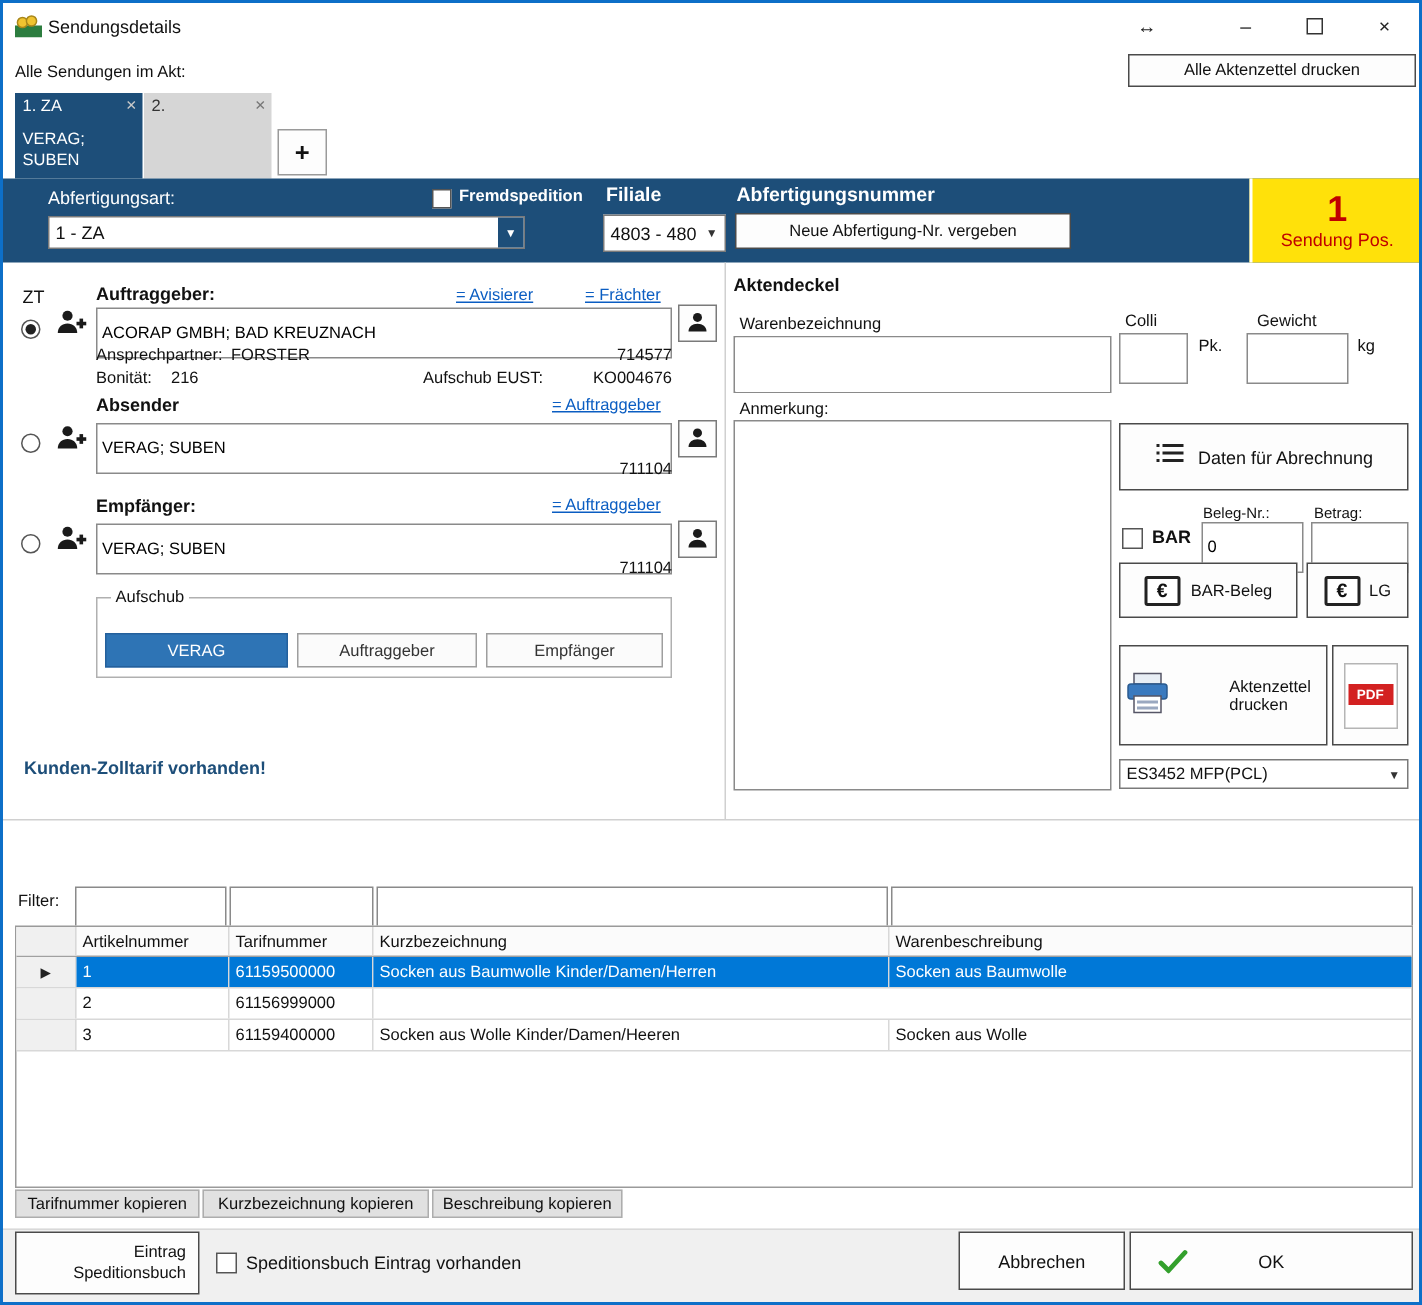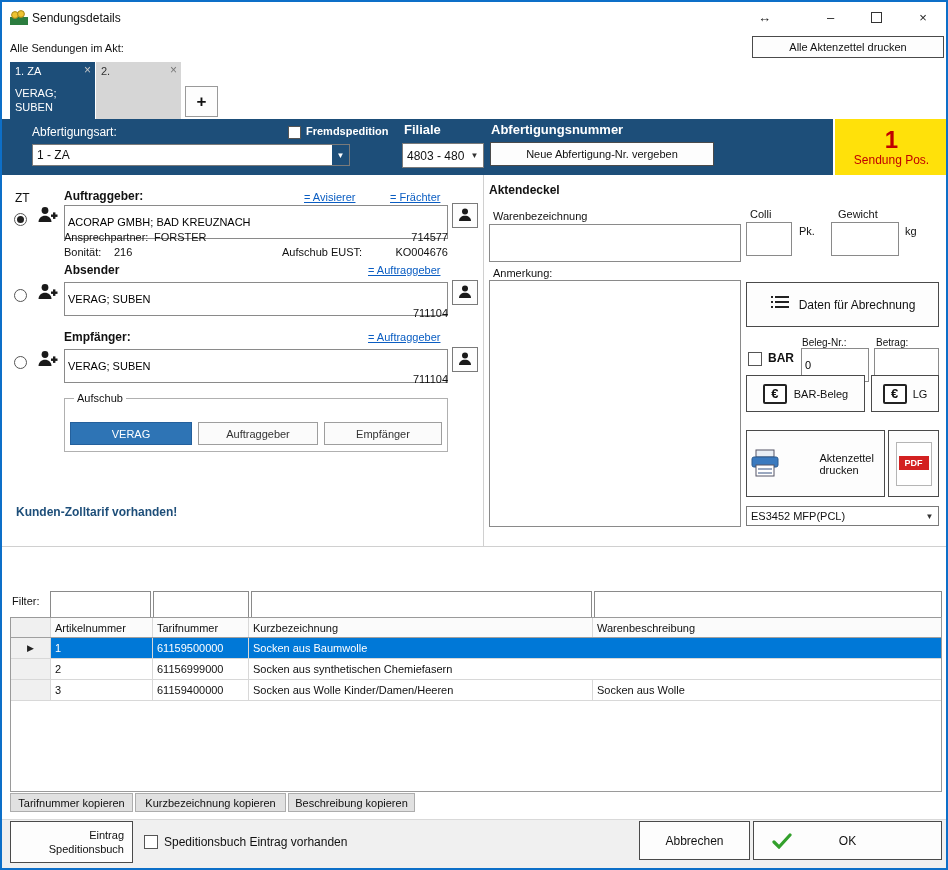--- a/index.html
+++ b/index.html
@@ -377,27 +377,27 @@
       <div class="tcell c2" data-name="column-header-tarifnummer">Tarifnummer</div>
       <div class="tcell c3" data-name="column-header-kurzbezeichnung">Kurzbezeichnung</div>
       <div class="tcell c4" data-name="column-header-warenbeschreibung">Warenbeschreibung</div>
     </div>
     <div class="trow sel" data-name="table-row">
       <div class="tcell c0" data-name="row-selector-cell">
           <span class="rowarr" data-name="current-row-arrow-icon">▶</span>
         </div>
       <div class="tcell c1" data-name="table-cell">1</div>
       <div class="tcell c2" data-name="table-cell">61159500000</div>
+      <div class="tcell c3" data-name="table-cell">Socken aus Baumwolle Kinder/Damen/Herren</div>
       <div class="tcell c4" data-name="table-cell">Socken aus Baumwolle</div>
     </div>
     <div class="trow" data-name="table-row">
       <div class="tcell c0" data-name="row-selector-cell"></div>
       <div class="tcell c1" data-name="table-cell">2</div>
       <div class="tcell c2" data-name="table-cell">61156999000</div>
-      <div class="tcell c4" data-name="table-cell">Socken aus synthetischen Chemiefasern</div>
     </div>
     <div class="trow" data-name="table-row">
       <div class="tcell c0" data-name="row-selector-cell"></div>
       <div class="tcell c1" data-name="table-cell">3</div>
       <div class="tcell c2" data-name="table-cell">61159400000</div>
       <div class="tcell c3" data-name="table-cell">Socken aus Wolle Kinder/Damen/Heeren</div>
       <div class="tcell c4" data-name="table-cell">Socken aus Wolle</div>
     </div>
   </div>
 

